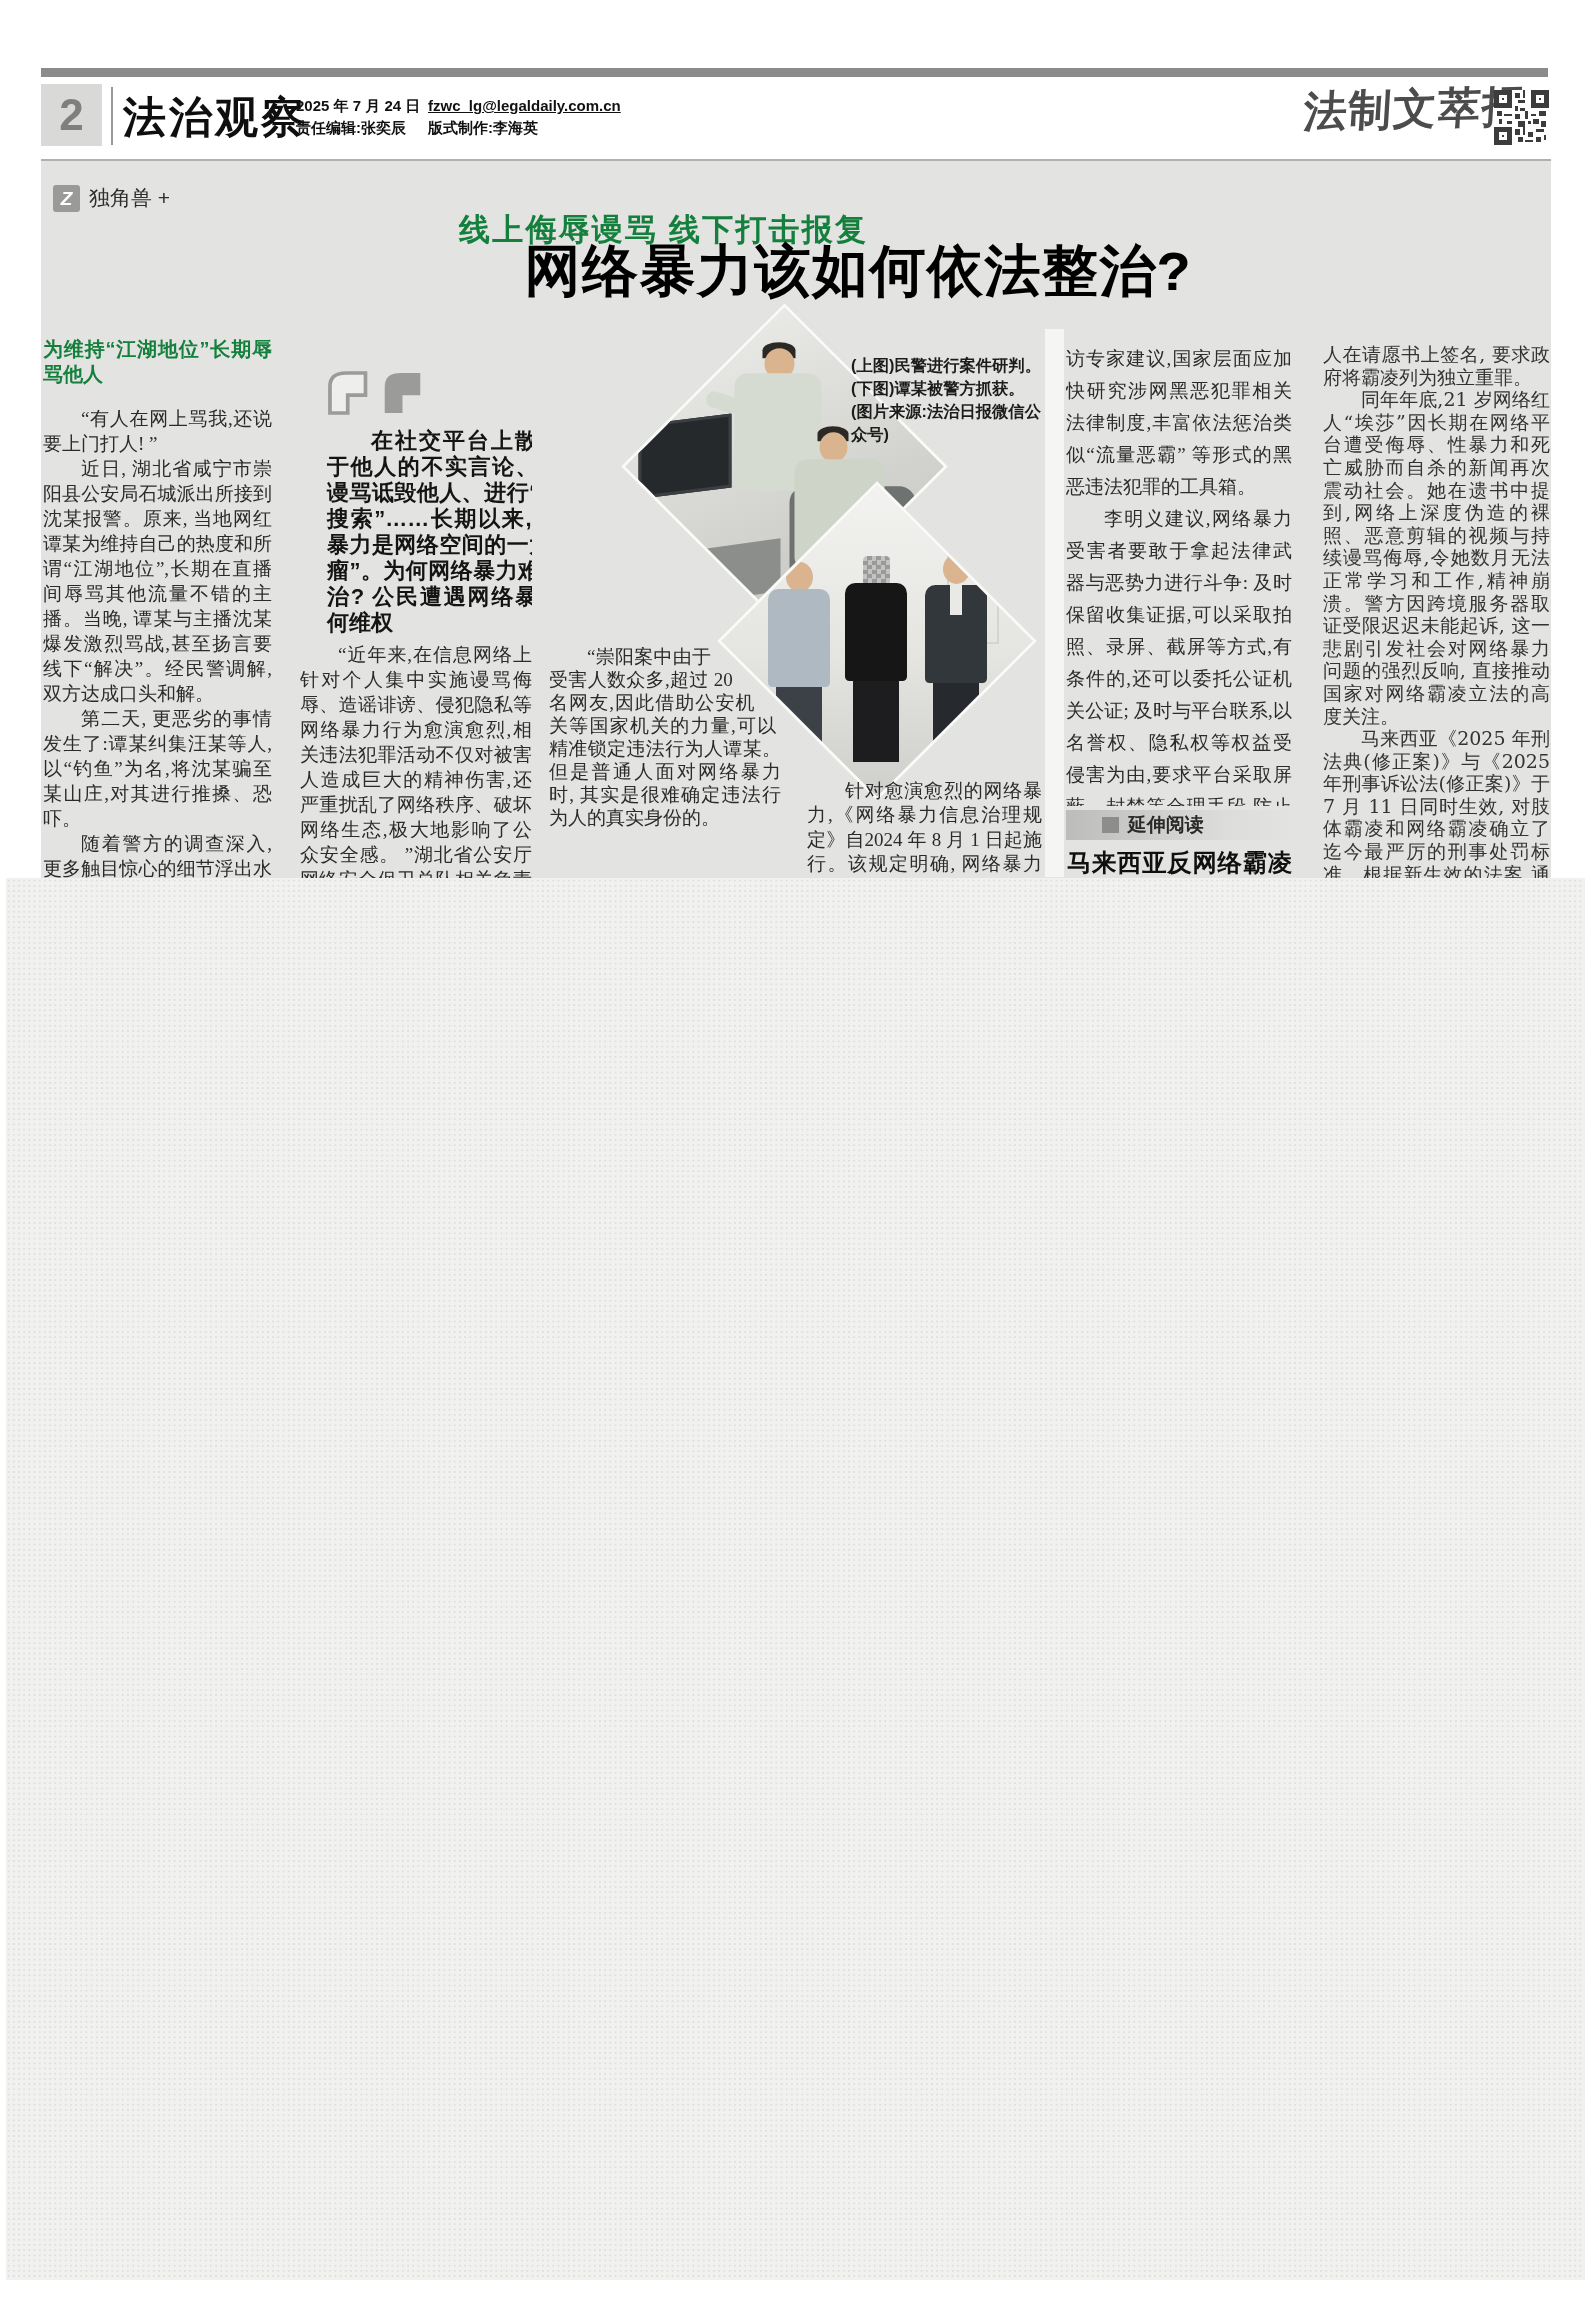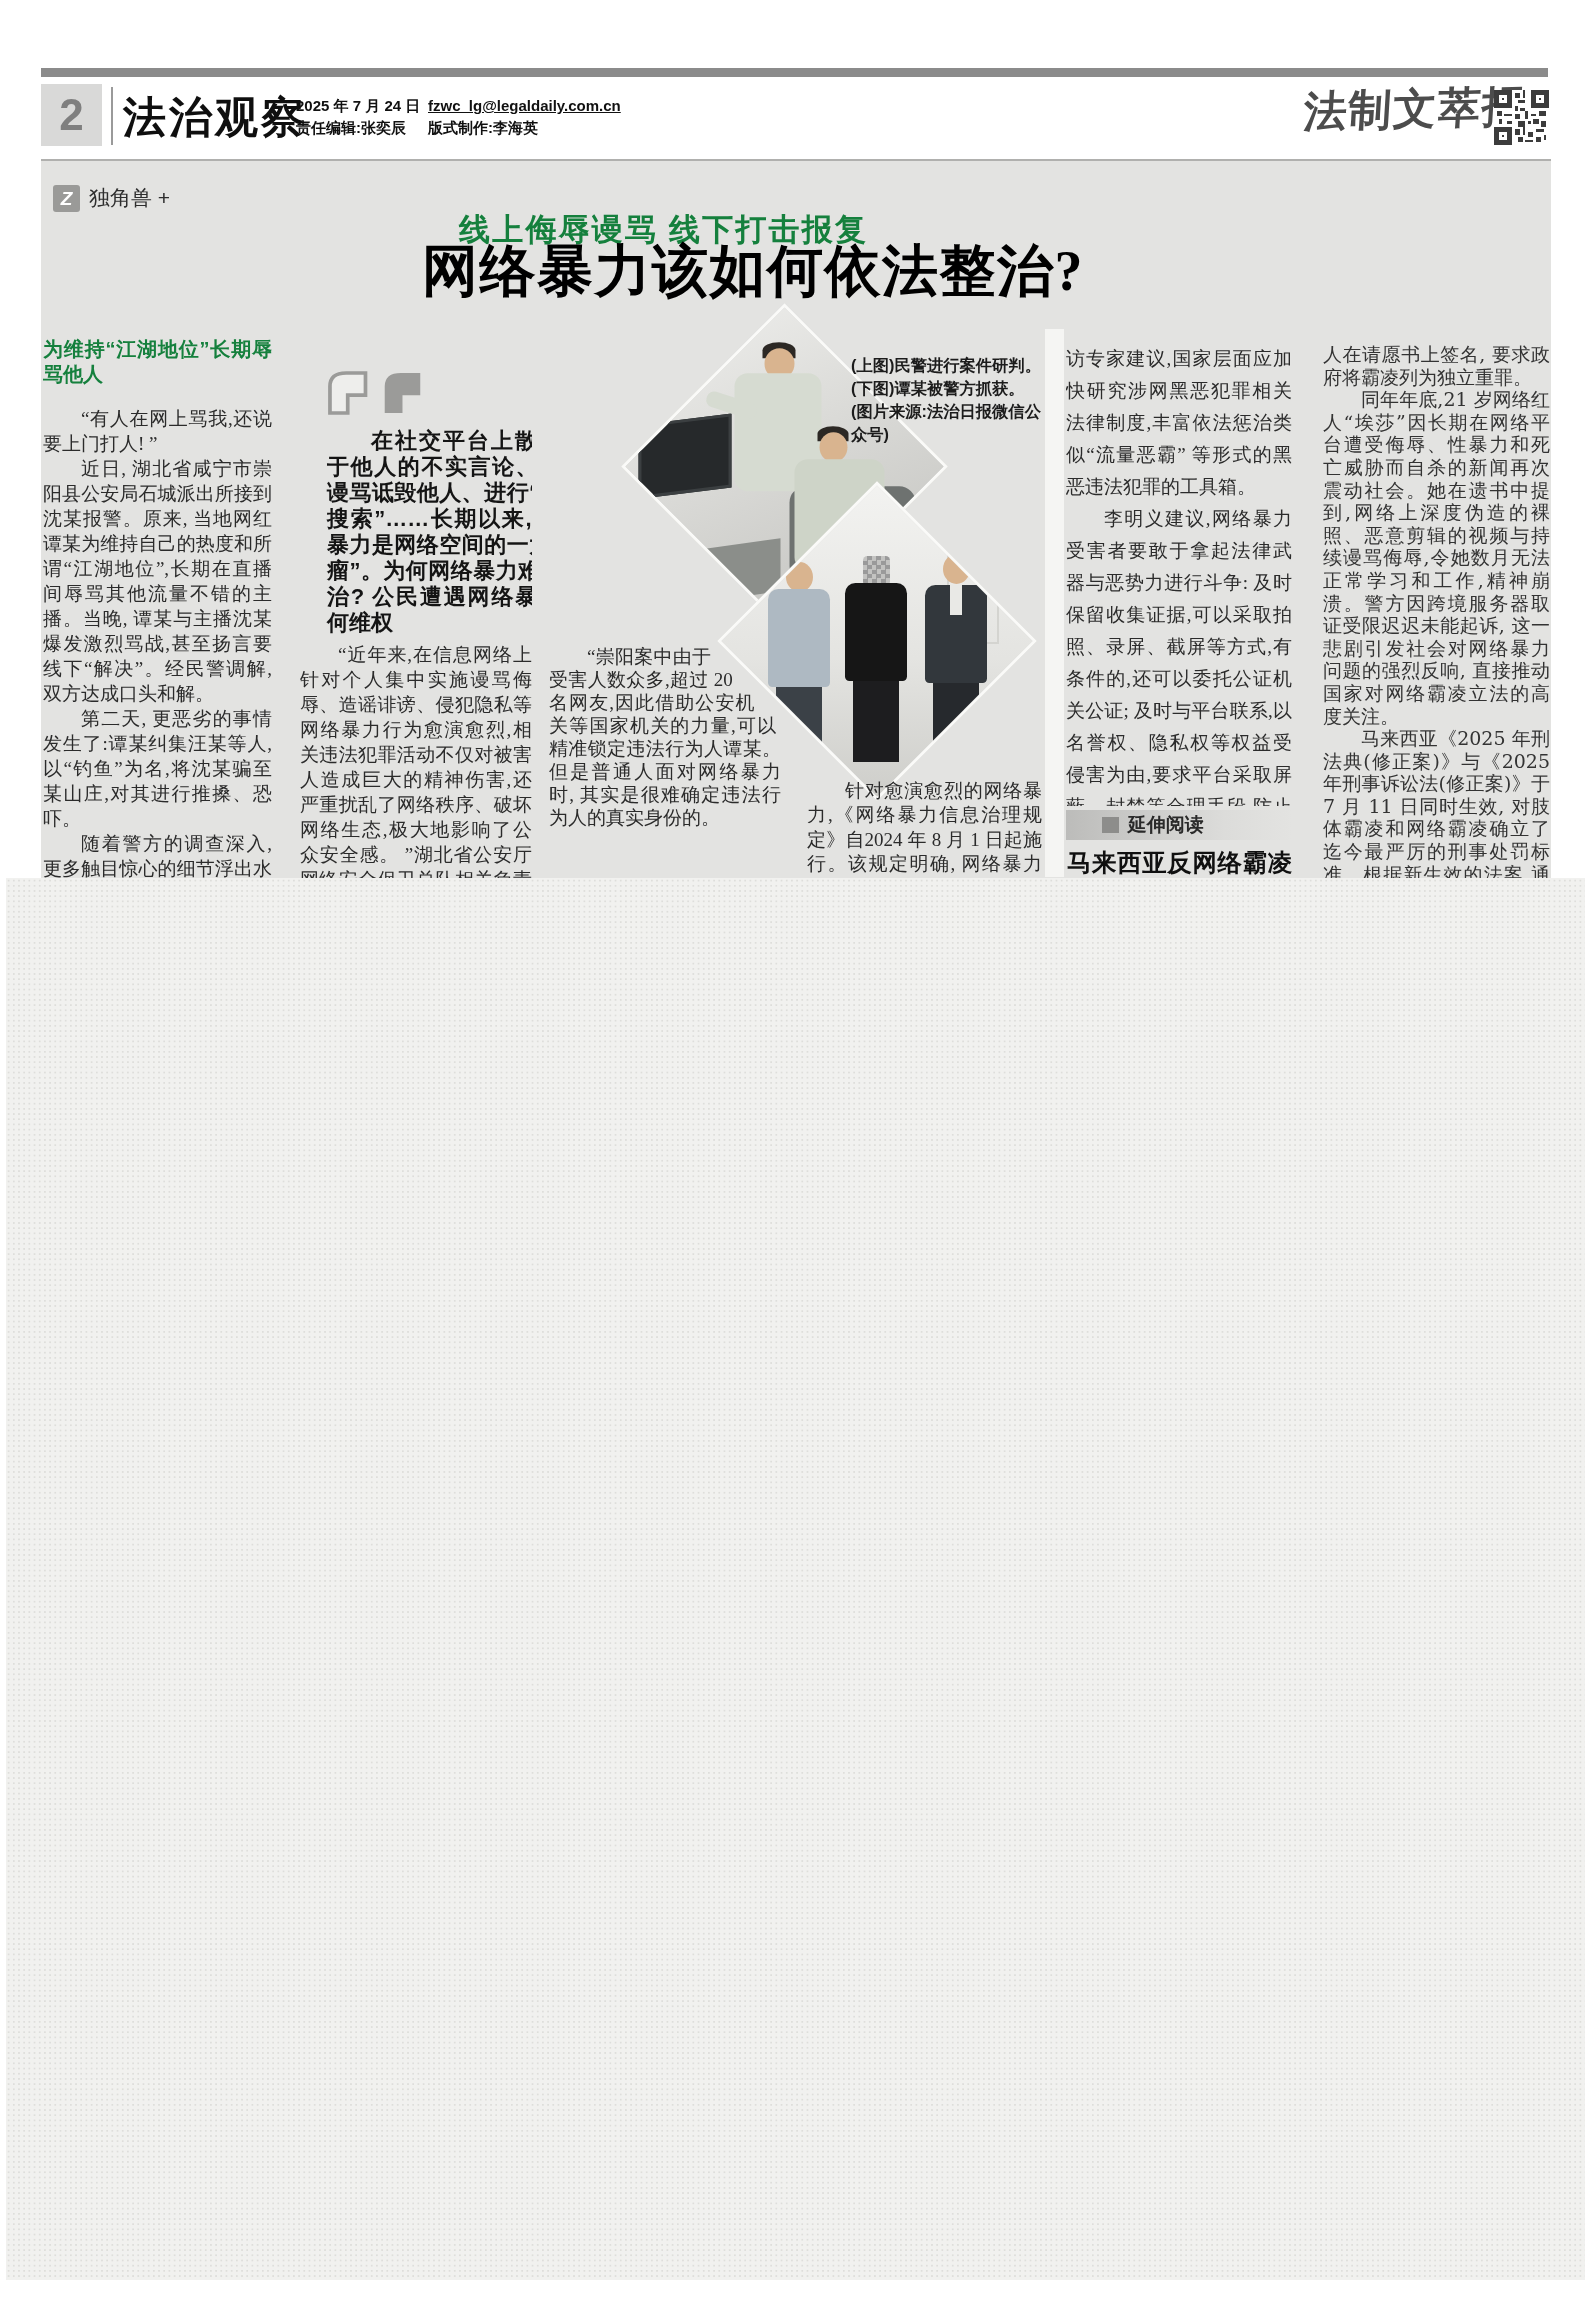--- a/index.html
+++ b/index.html
@@ -28,22 +28,22 @@
   .panel { position:absolute; left:41px; top:159px; width:1510px; height:719px; background:#e3e3e1;
            border-top:2.2px solid #b0b0ae; }
   .brand-tag { position:absolute; left:53px; top:184px; height:28px; display:flex; align-items:center; }
   .brand-box { width:27px; height:27px; background:#9a9a98; border-radius:3px; color:#fff; font-weight:bold;
                font-size:19px; text-align:center; line-height:27px; font-family:"Liberation Sans", sans-serif;
                font-style:italic; }
   .brand-label { margin-left:9px; font-size:21px; color:#2e2e2e; font-family:"Liberation Sans", sans-serif; }
 
   .kicker { position:absolute; left:459px; top:209px; width:696px; text-align:left; font-size:31px;
             font-weight:bold; color:#15803d; font-family:"Liberation Sans", sans-serif; letter-spacing:2.2px; }
-  .main-title { position:absolute; left:422px; top:234px; width:770px; text-align:left; font-size:56px;
-                font-weight:bold; color:#000; font-family:Liberation Serif, serif; letter-spacing:1.5px; }
+  .main-title { position:absolute; left:422px; top:234px; width:770px; text-align:right; font-size:56px;
+                font-weight:bold; color:#000; font-family:Liberation Mono, monospace; letter-spacing:1.5px; }
 
   
   .col { position:absolute; color:#2b2b2b; font-size:19px; text-align:justify; overflow:hidden; z-index:3; }
   .col p { text-indent:2em; }
   .col p.noindent { text-indent:0; }
   .col1 { left:43px;  top:337px; width:229px; height:544px; line-height:25px; }
   .col2 { left:300px; top:337px; width:232px; height:544px; line-height:25px; }
   .col3 { left:549px; top:645px; width:232px; height:235px; line-height:23px; }
   .col4 { left:807px; top:779px; width:235px; height:102px; line-height:24.4px; }
   .col5 { left:1066px; top:343px; width:226px; height:463px; line-height:32px; }

